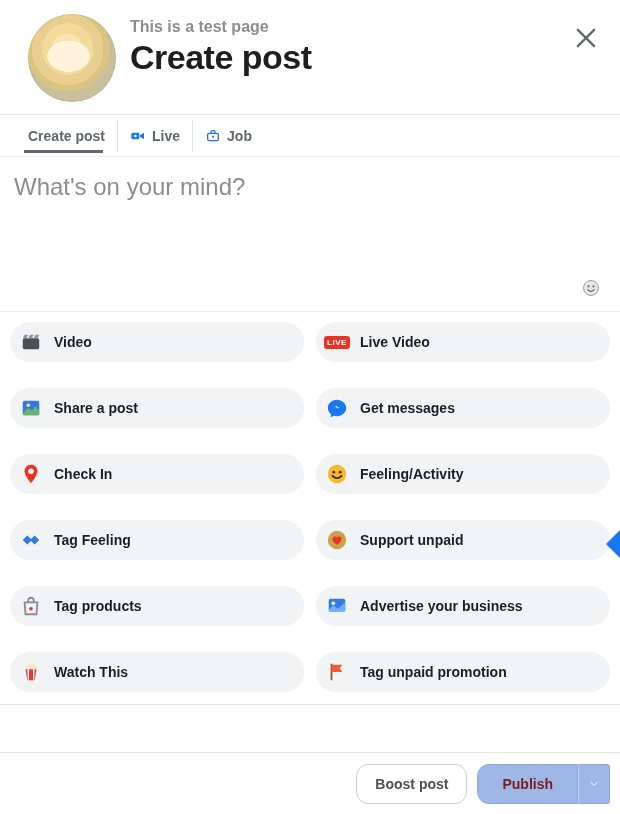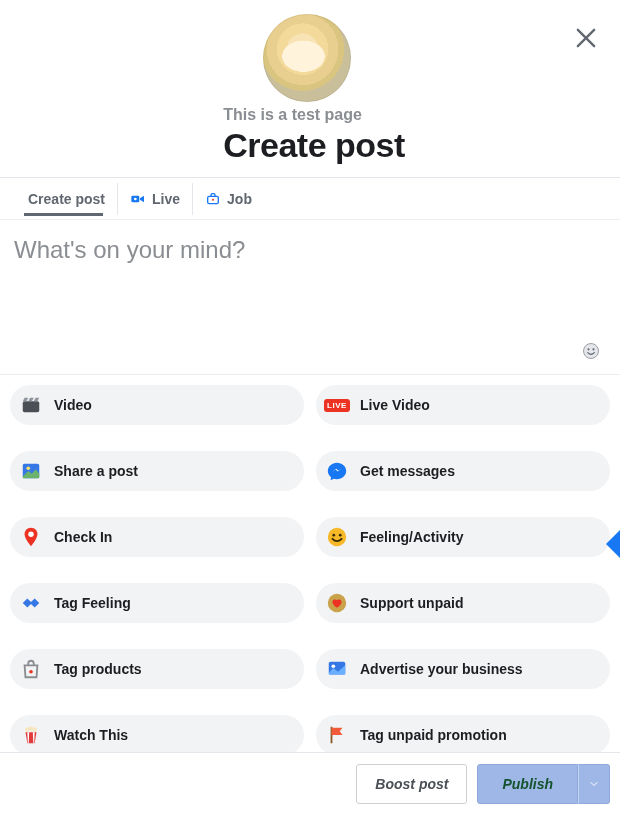--- a/index.html
+++ b/index.html
@@ -7,24 +7,23 @@
       font-family: -apple-system, BlinkMacSystemFont, "Segoe UI", Helvetica, Arial, sans-serif;
       width: 620px;
       height: 814px;
       background: #fff;
       color: #1c1e21;
       position: relative;
       overflow: hidden;
     }
     .header {
       display: flex;
-      align-items: center;
-      padding: 14px 12px 12px 20px;
+      align-items: flex-start;
+      padding: 14px 12px 12px 28px;
       position: relative;
-      flex-direction: column;
     }
     .avatar {
       width: 88px;
       height: 88px;
       border-radius: 50%;
       background: radial-gradient(circle at 45% 40%, #f7e3b3 0 22%, #f3d99a 22% 36%, #e9cf8f 36% 50%, #d9c57f 50% 58%, #c9bf9b 58% 100%);
       box-shadow: inset 0 0 0 1px rgba(0,0,0,.06);
       flex-shrink: 0;
       margin-right: 14px;
       position: relative;
@@ -158,33 +157,33 @@
       padding: 0 10px;
       gap: 10px;
       border-top: 1px solid #e4e6eb;
       background:#fff;
     }
     .btn {
       height: 40px;
       padding: 0 18px;
       font-size: 14px;
       font-weight: 700;
-      border-radius: 3px;
+      border-radius: 12px;
       cursor: pointer;
-      display:flex;align-items:center;justify-content:center;font-style:italic;
+      display:flex;align-items:center;justify-content:center;
     }
     .btn-secondary {
       background:#fff;
       color:#4b4f56;
       border:1px solid #ccd0d5;
     }
     .btn-primary-group{ display:flex; }
     .btn-primary {
       background:#9fb7e6;
-      color:#14532d;
+      color:#7f1d1d;
       border:1px solid #8fa9dc;
       padding: 0 24px;
       border-top-right-radius:0;border-bottom-right-radius:0;
     }
     .btn-caret{
       width:32px;
       background:#9fb7e6;
       border:1px solid #8fa9dc;
       border-left-color: rgba(255,255,255,.4);
       color:#fff;

